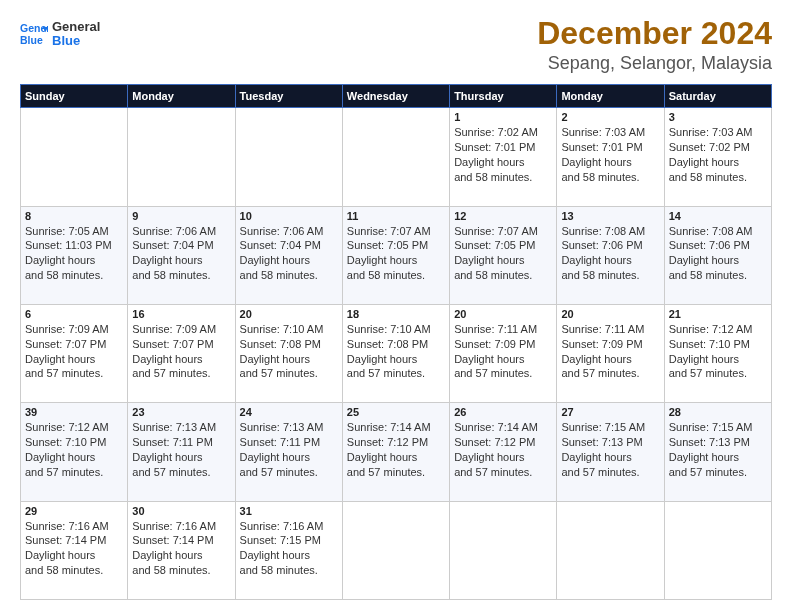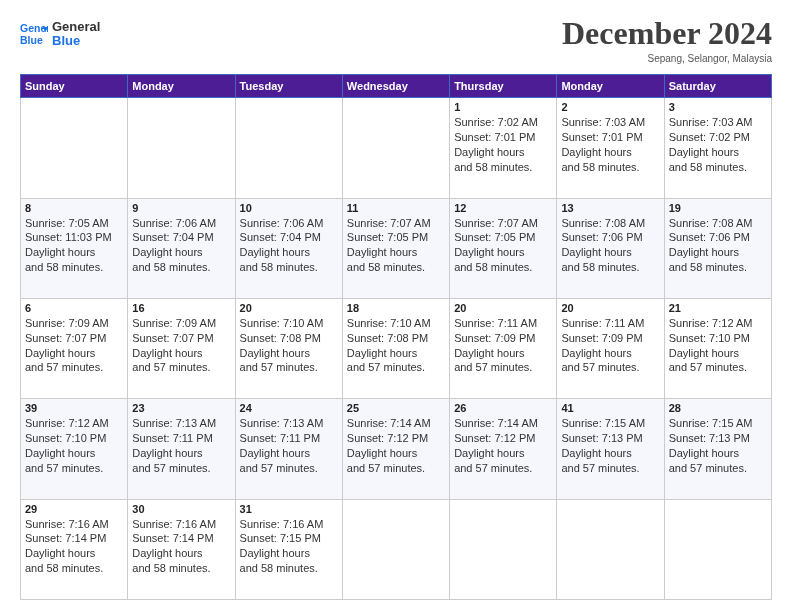--- a/index.html
+++ b/index.html
@@ -41,37 +41,36 @@
     .logo-icon {
       width: 28px;
       height: 28px;
     }
     .title-area {
       text-align: right;
     }
     .month-title {
       font-size: 32px;
       font-weight: bold;
-      color: #404040;
+      color: #a16207;
       line-height: 1.1;
-      font-family: Liberation Serif, serif;
     }
     .location {
-      font-size: 10px;
+      font-size: 18px;
       color: #555;
       margin-top: 2px;
     }
     .calendar {
       flex: 1;
       border-collapse: collapse;
       width: 100%;
       font-size: 9.5px;
     }
     .calendar th {
-      background: #4c1d95;
+      background: #0f172a;
       color: #fff;
       padding: 5px 4px;
       text-align: left;
       font-size: 11px;
       font-weight: bold;
       border: 1px solid #3b6abf;
     }
     .calendar td {
       border: 1px solid #ccc;
       vertical-align: top;
@@ -174,21 +173,21 @@
           </td>
           <td>
             <span class="day-num">12</span>
             <div class="day-info"><span>Sunrise: 7:07 AM</span><br><span>Sunset: 7:05 PM</span><br><span>Daylight hours</span><br><span>and 58 minutes.</span></div>
           </td>
           <td>
             <span class="day-num">13</span>
             <div class="day-info"><span>Sunrise: 7:08 AM</span><br><span>Sunset: 7:06 PM</span><br><span>Daylight hours</span><br><span>and 58 minutes.</span></div>
           </td>
           <td>
-            <span class="day-num">19</span>
+            <span class="day-num">14</span>
             <div class="day-info"><span>Sunrise: 7:08 AM</span><br><span>Sunset: 7:06 PM</span><br><span>Daylight hours</span><br><span>and 58 minutes.</span></div>
           </td>
         </tr>
         <tr>
           <td>
             <span class="day-num">6</span>
             <div class="day-info"><span>Sunrise: 7:09 AM</span><br><span>Sunset: 7:07 PM</span><br><span>Daylight hours</span><br><span>and 57 minutes.</span></div>
           </td>
           <td>
             <span class="day-num">16</span>
@@ -230,21 +229,21 @@
           </td>
           <td>
             <span class="day-num">25</span>
             <div class="day-info"><span>Sunrise: 7:14 AM</span><br><span>Sunset: 7:12 PM</span><br><span>Daylight hours</span><br><span>and 57 minutes.</span></div>
           </td>
           <td>
             <span class="day-num">26</span>
             <div class="day-info"><span>Sunrise: 7:14 AM</span><br><span>Sunset: 7:12 PM</span><br><span>Daylight hours</span><br><span>and 57 minutes.</span></div>
           </td>
           <td>
-            <span class="day-num">41</span>
+            <span class="day-num">27</span>
             <div class="day-info"><span>Sunrise: 7:15 AM</span><br><span>Sunset: 7:13 PM</span><br><span>Daylight hours</span><br><span>and 57 minutes.</span></div>
           </td>
           <td>
             <span class="day-num">28</span>
             <div class="day-info"><span>Sunrise: 7:15 AM</span><br><span>Sunset: 7:13 PM</span><br><span>Daylight hours</span><br><span>and 57 minutes.</span></div>
           </td>
         </tr>
         <tr>
           <td>
             <span class="day-num">29</span>

